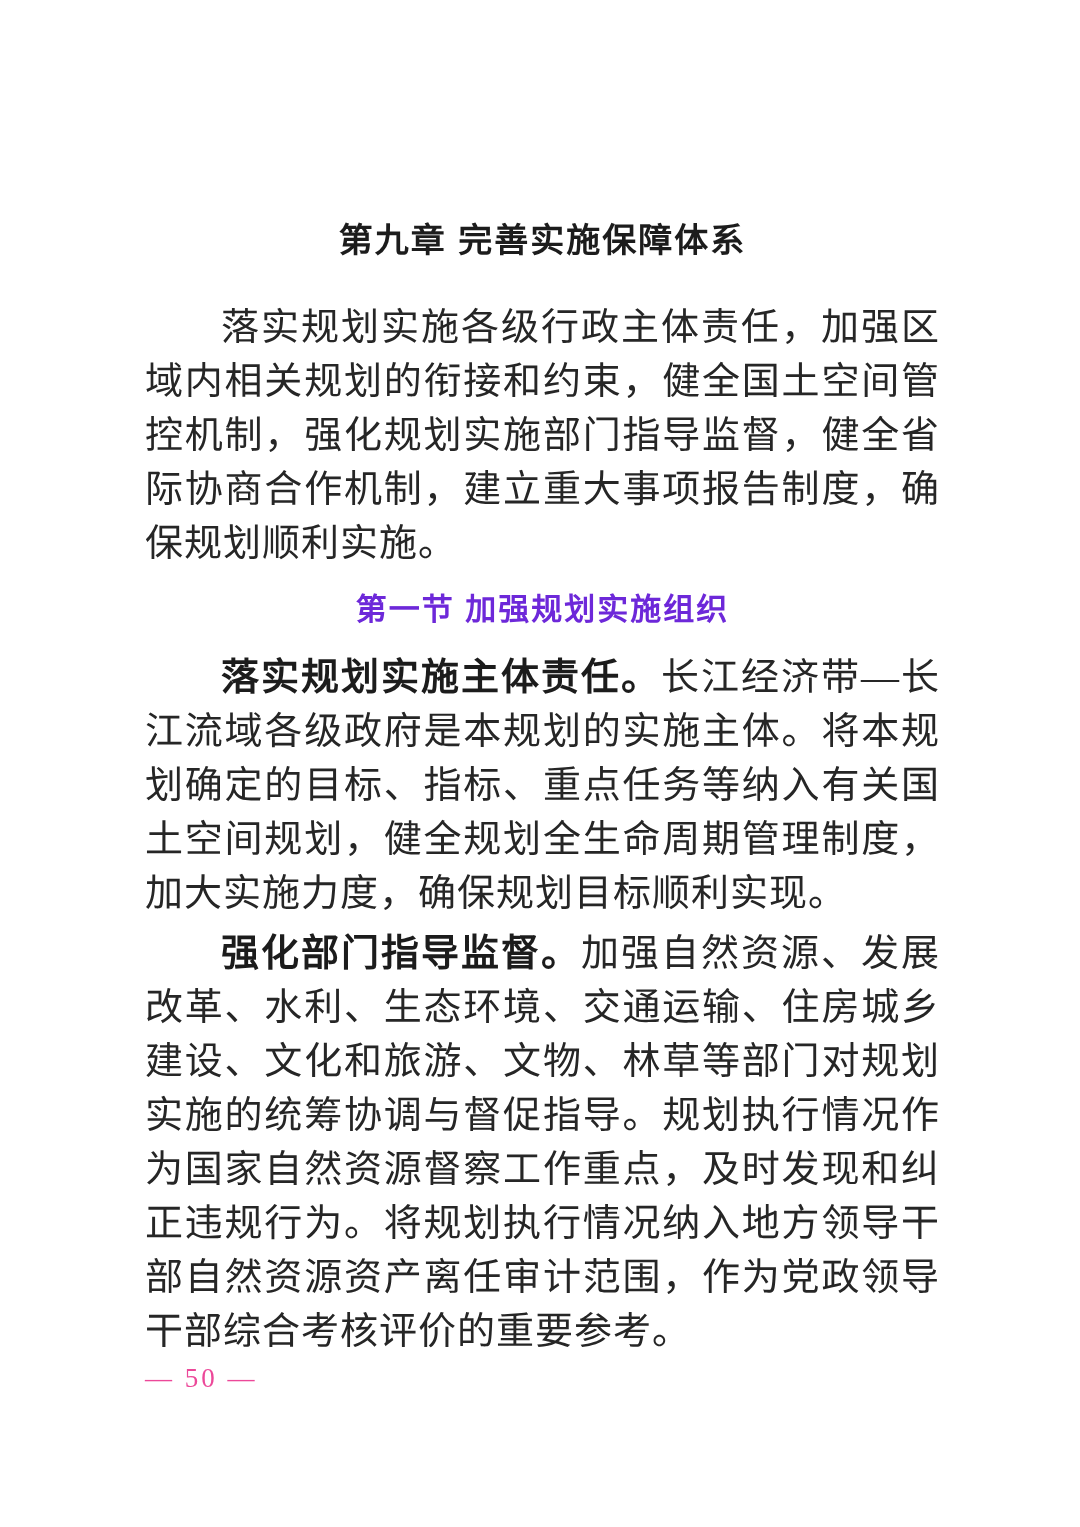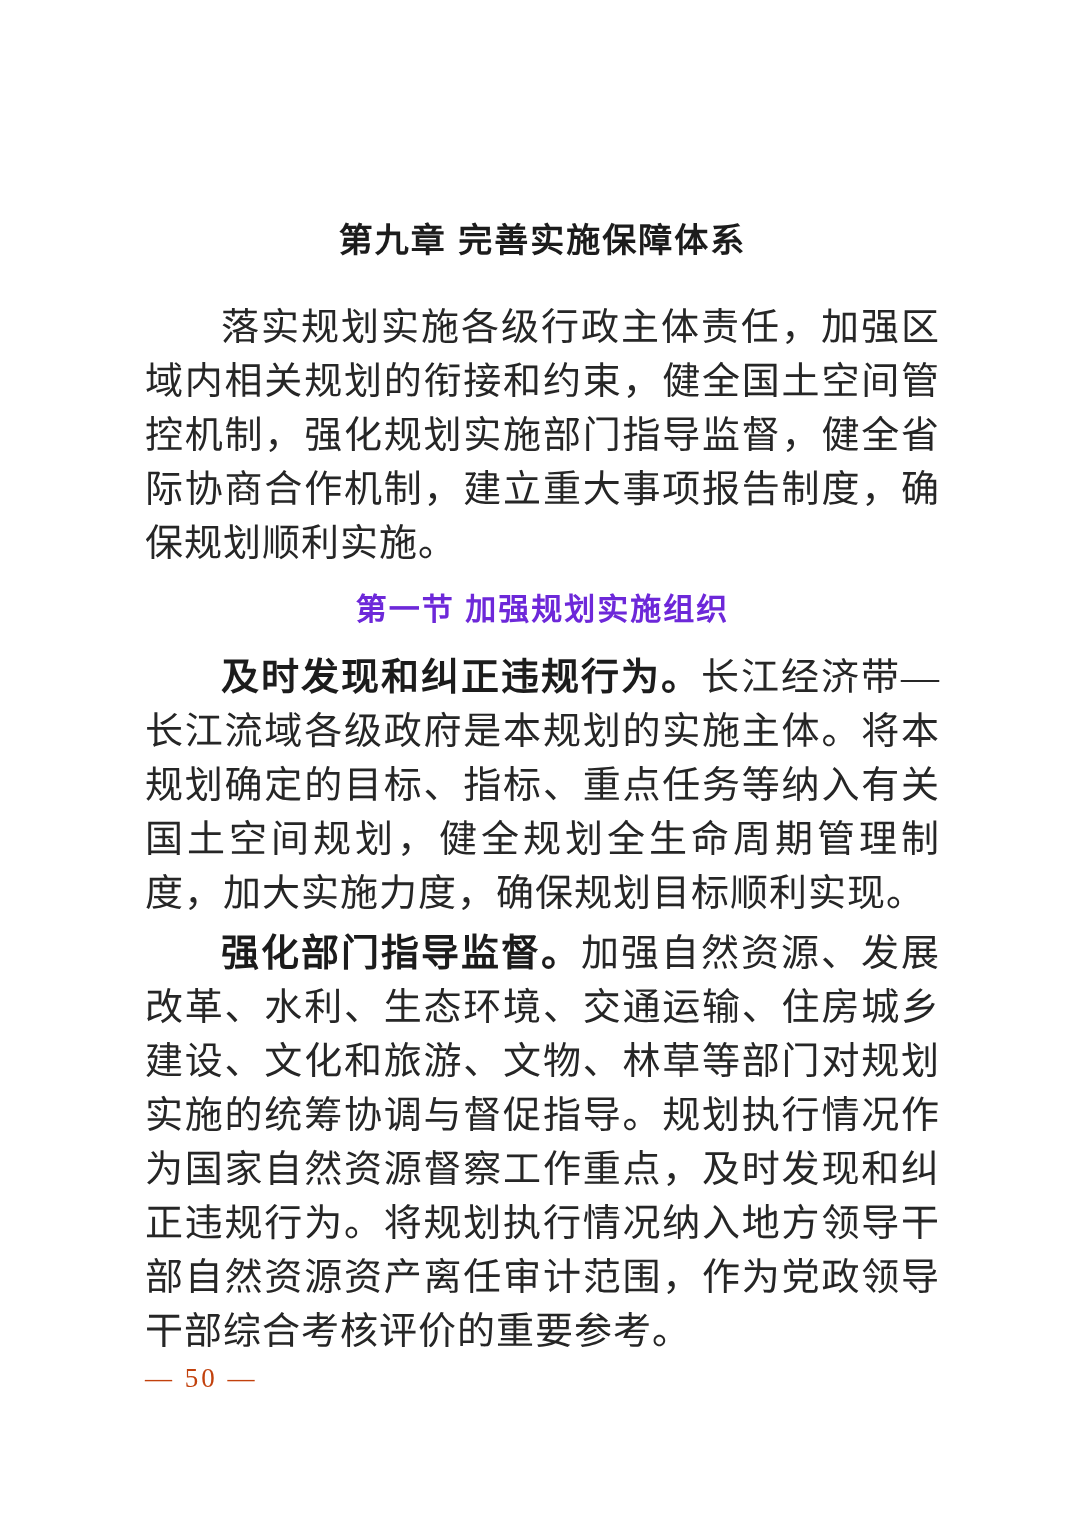--- a/index.html
+++ b/index.html
@@ -55,38 +55,38 @@
   }
   .para .lead {
     font-weight: 700;
     color: #1c1c1c;
   }
   .page-footer {
     margin-top: 2px;
     font-family: "Liberation Serif", "DejaVu Serif", serif;
     font-size: 27px;
     line-height: 36px;
-    color: #c2410c;
+    color: #ec4899;
     letter-spacing: 3px;
     text-align: left;
   }
 </style>
 </head>
 <body>
 
 <div class="page">
 
   <h1 class="chapter-title">第九章 完善实施保障体系</h1>
 
   <p class="body-text intro">落实规划实施各级行政主体责任，加强区域内相关规划的衔接和约束，健全国土空间管控机制，强化规划实施部门指导监督，健全省际协商合作机制，建立重大事项报告制度，确保规划顺利实施。</p>
 
   <h2 class="section-title">第一节 加强规划实施组织</h2>
 
   <p class="body-text para">
-    <span class="lead">及时发现和纠正违规行为。</span><span>长江经济带—长江流域各级政府是本规划的实施主体。将本规划确定的目标、指标、重点任务等纳入有关国土空间规划，健全规划全生命周期管理制度，加大实施力度，确保规划目标顺利实现。</span>
+    <span class="lead">落实规划实施主体责任。</span><span>长江经济带—长江流域各级政府是本规划的实施主体。将本规划确定的目标、指标、重点任务等纳入有关国土空间规划，健全规划全生命周期管理制度，加大实施力度，确保规划目标顺利实现。</span>
   </p>
 
   <p class="body-text para">
     <span class="lead">强化部门指导监督。</span><span>加强自然资源、发展改革、水利、生态环境、交通运输、住房城乡建设、文化和旅游、文物、林草等部门对规划实施的统筹协调与督促指导。规划执行情况作为国家自然资源督察工作重点，及时发现和纠正违规行为。将规划执行情况纳入地方领导干部自然资源资产离任审计范围，作为党政领导干部综合考核评价的重要参考。</span>
   </p>
 
 
   <div class="page-footer">— 50 —</div>
 
 </div>

